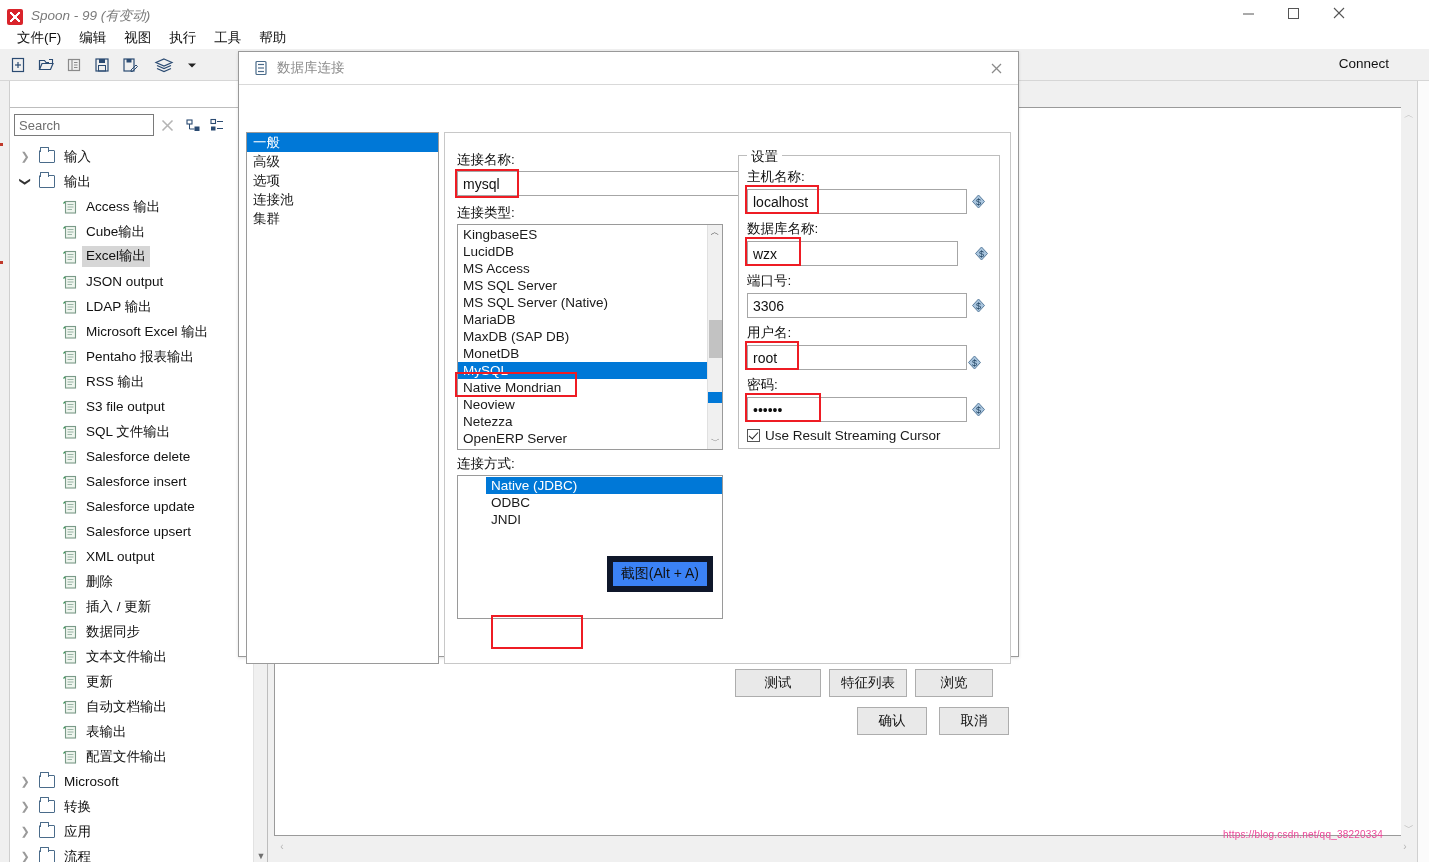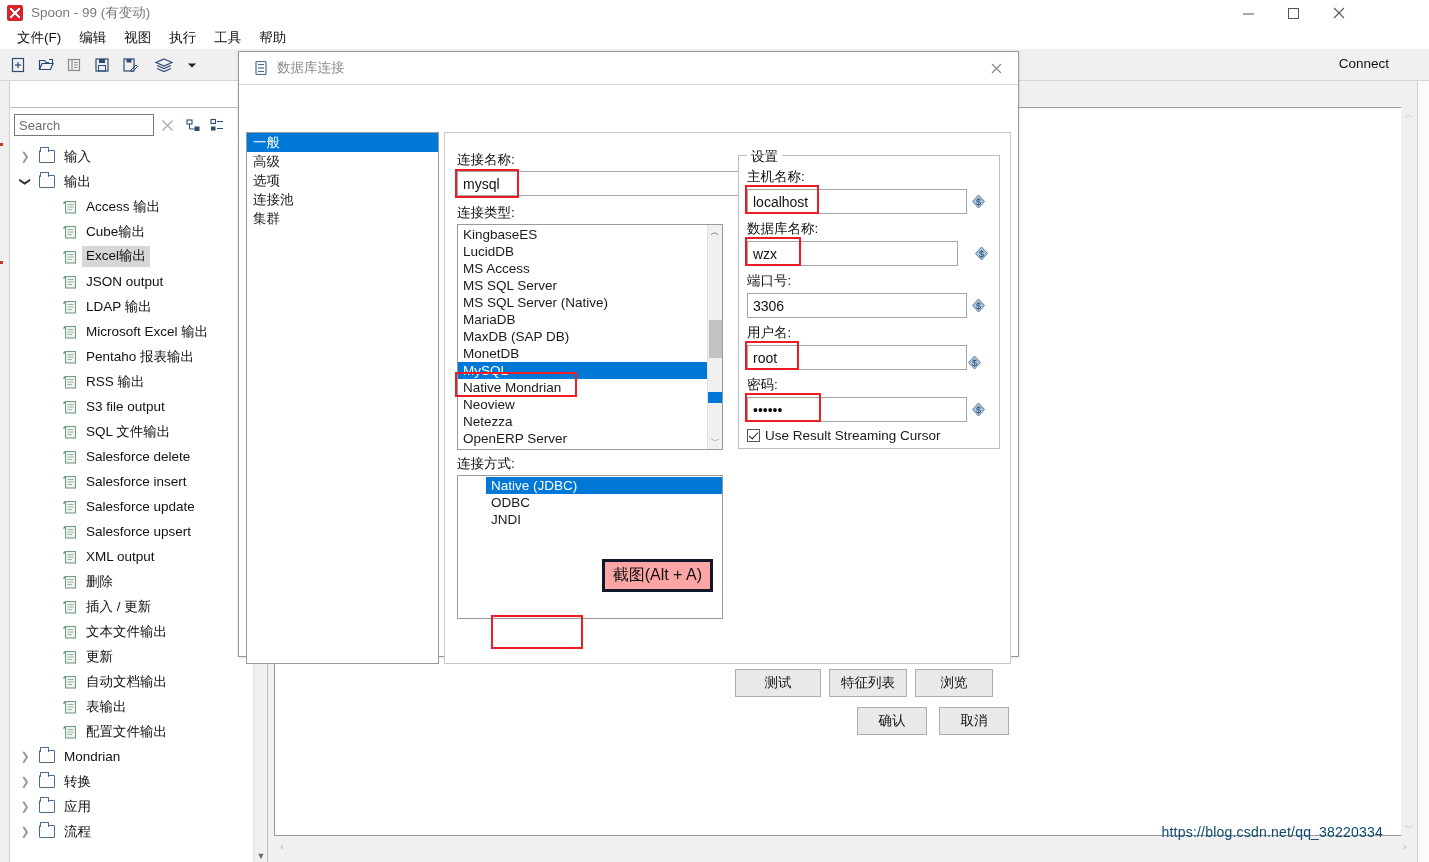--- a/index.html
+++ b/index.html
@@ -15,22 +15,23 @@
   #app {
     position: relative;
     width: 1429px; height: 862px;
     background: #ffffff;
   }
 
   
   .titlebar {
     position: absolute; top: 0; left: 0; width: 1361px; height: 26px;
     background: #ffffff;
-    display: flex; align-items: center;
+    display: flex; align-items: flex-end;
     border-bottom: 1px solid #ffffff;
+    font-style: italic;
   }
   .app-icon {
     width: 16px; height: 16px; margin-left: 7px; margin-right: 8px;
     background: #d9242b; border-radius: 2px;
     position: relative; flex: none;
   }
   .app-icon::before {
     content: ""; position: absolute; left: 3px; top: 3px;
     width: 10px; height: 10px;
     background:
@@ -194,21 +195,21 @@
     background: #f0f0f0;
   }
   .canvas-vscroll .arrow { height: 16px; text-align: center; color: #b4b4b4; font-size: 10px; line-height: 16px; }
   .canvas-vscroll .arrow.bot { position: absolute; bottom: 0; width: 16px; }
   .right-edge-scroll {
     position: absolute; right: 0; top: 81px; width: 12px; height: 781px;
     background: #fbfbfb; border-left: 1px solid #d0d0d0;
   }
   .watermark {
     position: absolute; right: 46px; bottom: 22px;
-    font-size: 14px; color: #0c4a6e; letter-spacing: .2px; white-space: nowrap;
+    font-size: 10px; color: #ec4899; letter-spacing: .2px; white-space: nowrap;
     font-family: "Liberation Sans", sans-serif;
   }
 
   
   .dialog {
     position: absolute; left: 238px; top: 51px; width: 781px; height: 606px;
     background: #ffffff; border: 1px solid #999999;
     box-shadow: 0 1px 3px rgba(0,0,0,.12);
   }
   .dlg-title {
@@ -281,22 +282,22 @@
   .chkbox {
     width: 13px; height: 13px; border: 1px solid #555; background: #fff;
     position: relative; flex: none;
   }
   .chkbox::after {
     content: ""; position: absolute; left: 3px; top: 0px; width: 4px; height: 8px;
     border: solid #222; border-width: 0 1.6px 1.6px 0; transform: rotate(42deg);
   }
 
   .screenshot-btn {
-    position: absolute; border: 3px solid #0f172a; background: #fca5a5;
-    font-size: 16px; padding: 3px 8px; color: #111;
+    position: absolute; border: 6px solid #0f172a; background: #3b82f6;
+    font-size: 14px; padding: 3px 8px; color: #111;
   }
 </style>
 </head>
 <body>
 
 <div id="app">
 
   <div class="titlebar">
     <div class="app-icon"></div>
     <div class="title-text">Spoon - 99 (有变动)</div>
@@ -637,20 +638,32 @@
         <div class="tree-row child">
           <div class="ico">
             <svg width="17" height="17" viewBox="0 0 17 17">
               <path d="M2.5 5.5l2-2.2" stroke="#2f8f4e" stroke-width="1.2" fill="none"></path>
               <rect x="4.5" y="3.5" width="10" height="11.5" fill="#eef5ee" stroke="#7a9a88" stroke-width="1.1"></rect>
               <line x1="6.5" y1="6.5" x2="12.5" y2="6.5" stroke="#9ab5a6" stroke-width="1"></line>
               <line x1="6.5" y1="9" x2="12.5" y2="9" stroke="#9ab5a6" stroke-width="1"></line>
               <line x1="6.5" y1="11.5" x2="11" y2="11.5" stroke="#9ab5a6" stroke-width="1"></line>
             </svg>
           </div>
+          <div class="lbl">数据同步</div>
+        </div>
+        <div class="tree-row child">
+          <div class="ico">
+            <svg width="17" height="17" viewBox="0 0 17 17">
+              <path d="M2.5 5.5l2-2.2" stroke="#2f8f4e" stroke-width="1.2" fill="none"></path>
+              <rect x="4.5" y="3.5" width="10" height="11.5" fill="#eef5ee" stroke="#7a9a88" stroke-width="1.1"></rect>
+              <line x1="6.5" y1="6.5" x2="12.5" y2="6.5" stroke="#9ab5a6" stroke-width="1"></line>
+              <line x1="6.5" y1="9" x2="12.5" y2="9" stroke="#9ab5a6" stroke-width="1"></line>
+              <line x1="6.5" y1="11.5" x2="11" y2="11.5" stroke="#9ab5a6" stroke-width="1"></line>
+            </svg>
+          </div>
           <div class="lbl">文本文件输出</div>
         </div>
         <div class="tree-row child">
           <div class="ico">
             <svg width="17" height="17" viewBox="0 0 17 17">
               <path d="M2.5 5.5l2-2.2" stroke="#2f8f4e" stroke-width="1.2" fill="none"></path>
               <rect x="4.5" y="3.5" width="10" height="11.5" fill="#eef5ee" stroke="#7a9a88" stroke-width="1.1"></rect>
               <line x1="6.5" y1="6.5" x2="12.5" y2="6.5" stroke="#9ab5a6" stroke-width="1"></line>
               <line x1="6.5" y1="9" x2="12.5" y2="9" stroke="#9ab5a6" stroke-width="1"></line>
               <line x1="6.5" y1="11.5" x2="11" y2="11.5" stroke="#9ab5a6" stroke-width="1"></line>
@@ -692,21 +705,21 @@
               <line x1="6.5" y1="11.5" x2="11" y2="11.5" stroke="#9ab5a6" stroke-width="1"></line>
             </svg>
           </div>
           <div class="lbl">配置文件输出</div>
         </div>
         <div class="tree-row">
           <div class="twisty" style="transform: none; font-weight: 400; color: rgb(154, 154, 154);">❯</div>
           <div class="ico">
             <span class="folder"></span>
           </div>
-          <div class="lbl">Mondrian</div>
+          <div class="lbl">Microsoft</div>
         </div>
         <div class="tree-row">
           <div class="twisty" style="transform: none; font-weight: 400; color: rgb(154, 154, 154);">❯</div>
           <div class="ico">
             <span class="folder"></span>
           </div>
           <div class="lbl">转换</div>
         </div>
         <div class="tree-row">
           <div class="twisty" style="transform: none; font-weight: 400; color: rgb(154, 154, 154);">❯</div>

